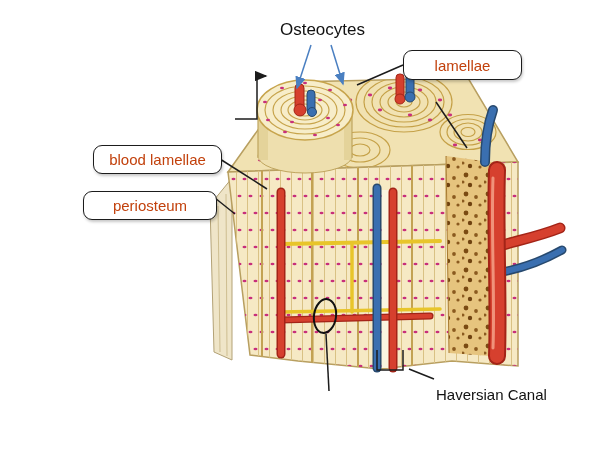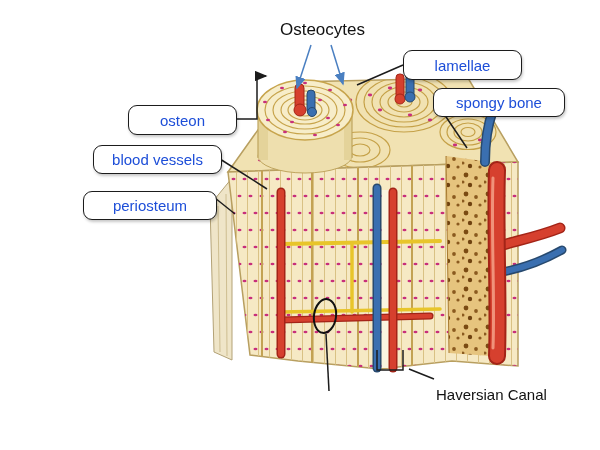--- a/index.html
+++ b/index.html
@@ -1,21 +1,21 @@
 <!DOCTYPE html>
 <html><head>
 <meta charset="utf-8">
 <style>
   html,body{margin:0;padding:0;background:#fff;}
   .stage{position:relative;width:600px;height:450px;background:#ffffff;
          font-family:"Liberation Sans",sans-serif;overflow:hidden;}
   .stage svg{position:absolute;left:0;top:0;}
   .callout{position:absolute;display:flex;align-items:center;justify-content:center;
            background:#ffffff;border:1.6px solid #1c1c1c;border-radius:9px;
-           font-size:15px;color:#1d4ed8;box-shadow:1px 2px 3px rgba(0,0,0,.22);
+           font-size:15px;color:#c2410c;box-shadow:1px 2px 3px rgba(0,0,0,.22);
            white-space:nowrap;}
   .plain{position:absolute;color:#111;text-align:center;white-space:nowrap;}
   .plain.big{font-size:17px;}
   .plain.med{font-size:15px;}
 </style>
 </head>
 <body>
 
 <div class="stage">
 
@@ -192,18 +192,16 @@
     <g stroke="#4a7fc1" stroke-width="1.5" fill="none">
       <path d="M311,45 L297,88" marker-end="url(#arrBlue)"></path>
       <path d="M331,45 L343,84" marker-end="url(#arrBlue)"></path>
     </g>
   </svg>
 
   <div class="plain big" style="left:260px;top:20px;width:125px;">Osteocytes</div>
   <div class="plain med" style="left:436px;top:370px;width:150px;text-align:left;margin-top:16px;">Haversian Canal</div>
 
   <div class="callout" style="left:403px;top:50px;width:117px;height:28px;">lamellae</div>
-  <div class="callout" style="left:433px;top:88px;width:130px;height:27px;">spongy bone</div>
-  <div class="callout" style="left:128px;top:105px;width:107px;height:28px;">osteon</div>
-  <div class="callout" style="left:93px;top:145px;width:127px;height:27px;">blood vessels</div>
+  <div class="callout" style="left:93px;top:145px;width:127px;height:27px;">blood lamellae</div>
   <div class="callout" style="left:83px;top:175px;width:132px;height:27px;margin-top:16px;">periosteum</div>
 
 </div>
 
 </body></html>

